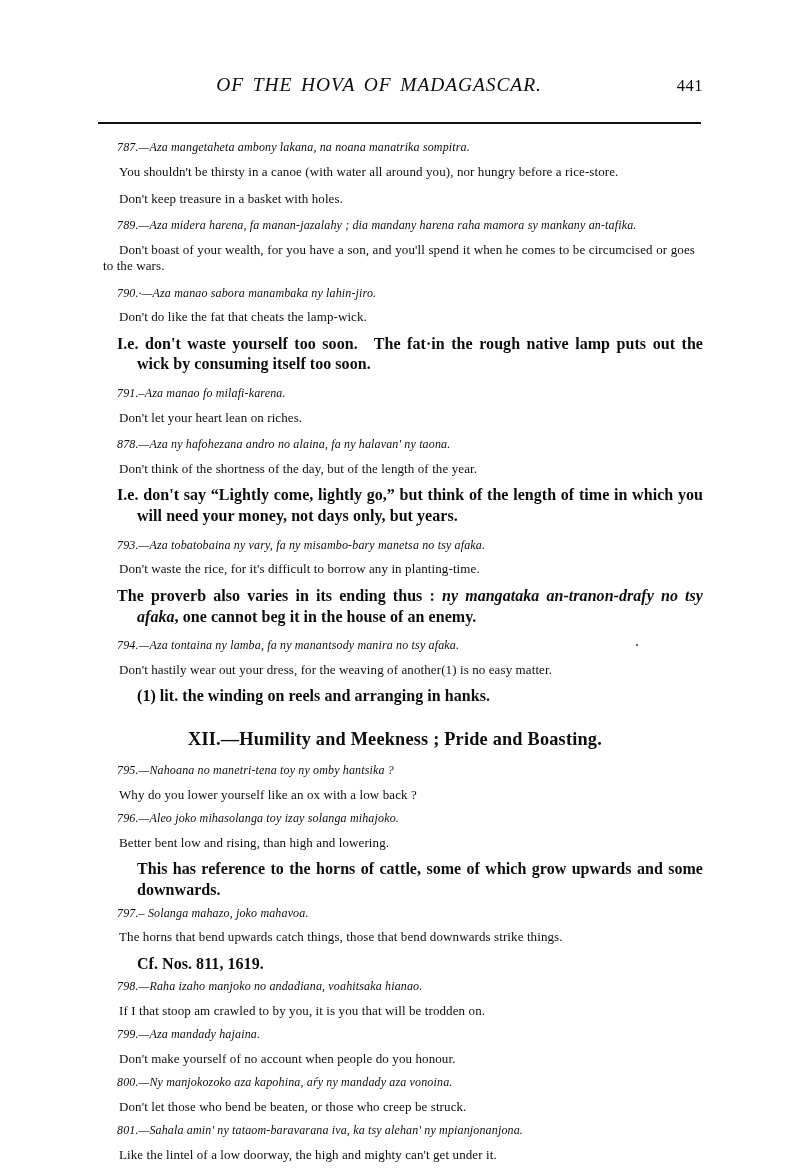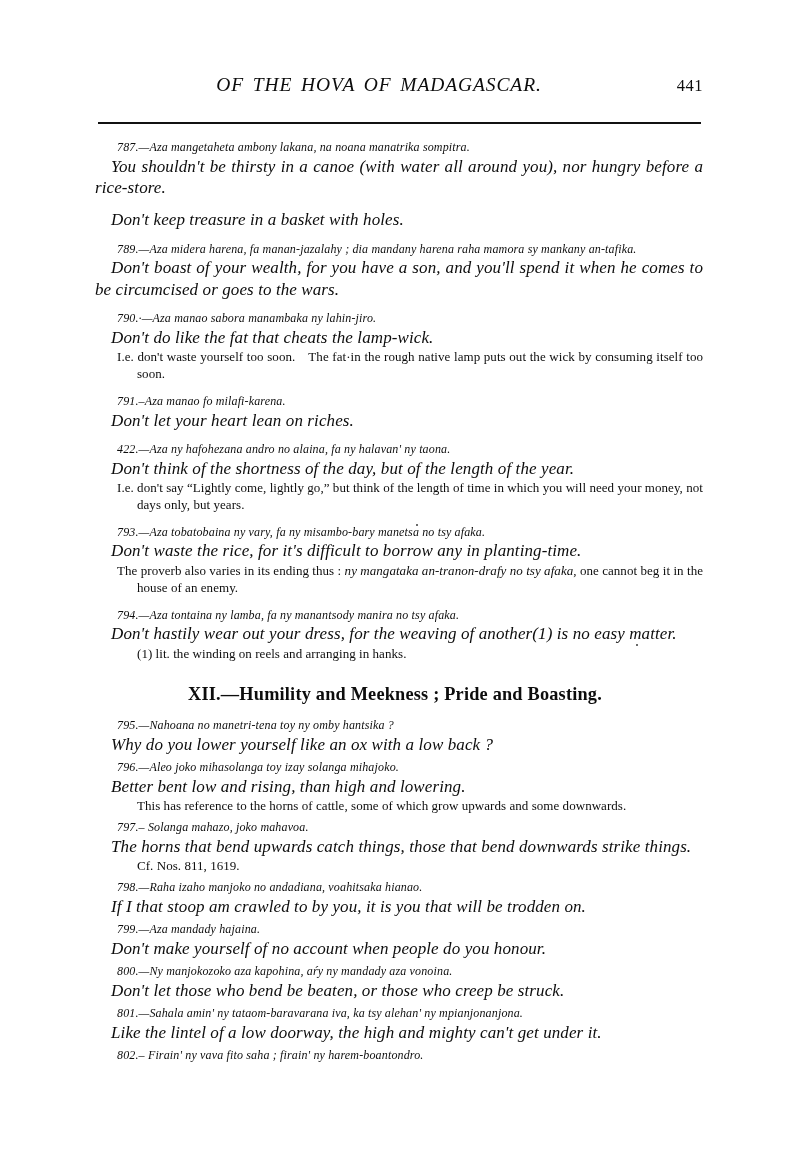--- a/index.html
+++ b/index.html
@@ -66,39 +66,39 @@
     line-height: 1.30;
     text-indent: 22px;
     text-align: justify;
     letter-spacing: 0.15px;
     margin: 0;
   }
   .orig.nojust {
     text-align: left;
   }
   .trans {
-    font-size: 17px;
+    font-size: 13px;
     line-height: 1.26;
     text-indent: 16px;
     text-align: justify;
-    margin: 0;
+    margin: 8px;
     letter-spacing: 0.1px;
-    font-style: italic;
   }
   .trans.nojust {
     text-align: left;
   }
   .note {
-    font-size: 13px;
+    font-size: 16px;
     line-height: 1.30;
     margin: 1px 0 0 0;
     padding-left: 42px;
     text-indent: -20px;
     text-align: justify;
     letter-spacing: 0.05px;
+    font-weight: bold;
   }
   .note i {
     font-style: italic;
   }
   .note.plain {
     text-indent: 0;
     padding-left: 42px;
   }
 
   
@@ -151,21 +151,21 @@
       <p class="trans nojust">Don't do like the fat that cheats the lamp-wick.</p>
       <p class="note">I.e. don't waste yourself too soon. The fat·in the rough native lamp puts out the wick by consuming itself too soon.</p>
     </div>
 
     <div class="entry">
       <p class="orig nojust">791.–Aza manao fo milafi-karena.</p>
       <p class="trans nojust">Don't let your heart lean on riches.</p>
     </div>
 
     <div class="entry">
-      <p class="orig nojust">422.—Aza ny hafohezana andro no alaina, fa ny halavan' ny taona.</p>
+      <p class="orig nojust">878.—Aza ny hafohezana andro no alaina, fa ny halavan' ny taona.</p>
       <p class="trans nojust">Don't think of the shortness of the day, but of the length of the year.</p>
       <p class="note">I.e. don't say “Lightly come, lightly go,” but think of the length of time in which you will need your money, not days only, but years.</p>
     </div>
 
     <div class="entry">
       <p class="orig">793.—Aza tobatobaina ny vary, fa ny misambo-bary manetsa no tsy afaka.</p>
       <p class="trans nojust">Don't waste the rice, for it's difficult to borrow any in planting-time.</p>
       <p class="note"><span>The proverb also varies in its ending thus : </span><i>ny mangataka an-tranon-drafy no tsy afaka</i><span>, one cannot beg it in the house of an enemy.</span></p>
     </div>
 

